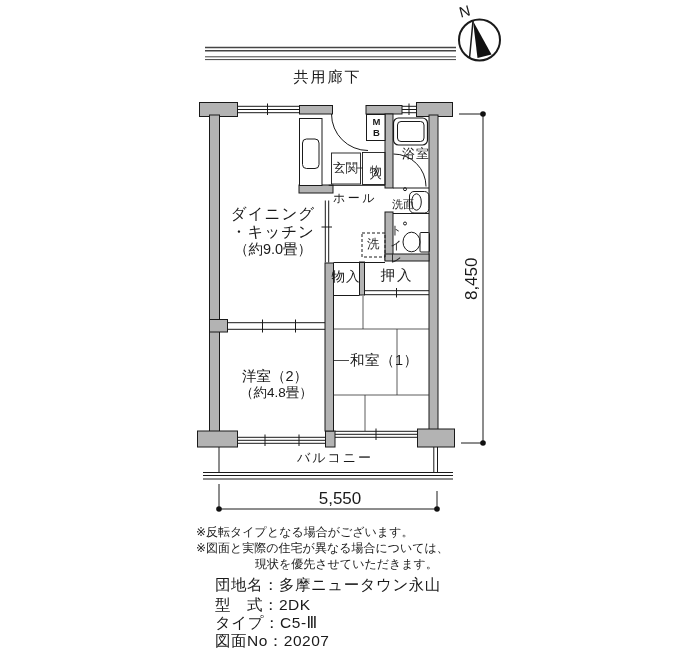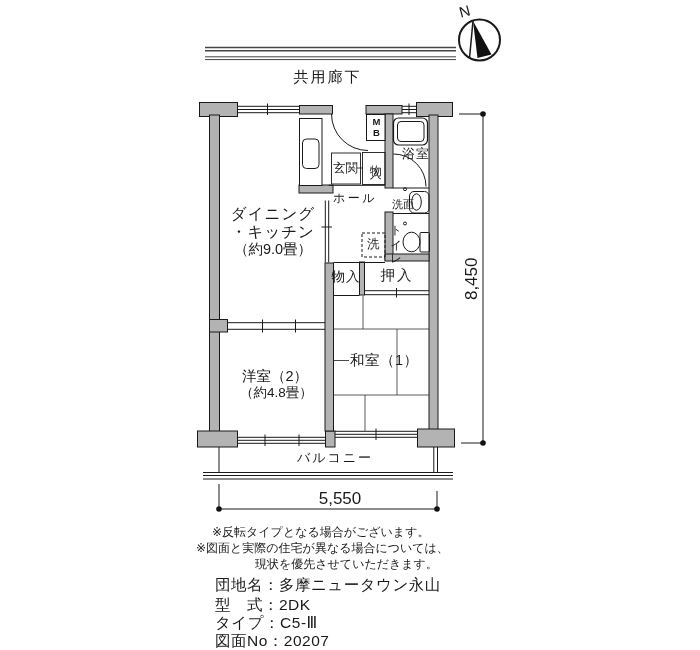--- a/index.html
+++ b/index.html
@@ -190,20 +190,20 @@
 <div class="lbl ctr" style="left:330px;top:269px;width:32px;font-size:13.5px;letter-spacing:1px;">物入</div>
 <div class="lbl ctr" style="left:377px;top:267px;width:40px;font-size:14.5px;letter-spacing:2px;">押入</div>
 <div class="lbl" style="left:350px;top:352px;font-size:14.5px;letter-spacing:0.5px;">和室（1）</div>
 <div class="lbl" style="left:242px;top:368px;font-size:14.5px;">洋室（2）</div>
 <div class="lbl" style="left:240px;top:385px;font-size:13.5px;">（約4.8畳）</div>
 <div class="lbl ctr" style="left:290px;top:451px;width:90px;font-size:13px;letter-spacing:2px;">バルコニー</div>
 
 <div class="lbl ctr" style="left:300px;top:489px;width:80px;font-size:17px;">5,550</div>
 <div class="lbl ctr rot90" style="left:432px;top:269px;width:80px;font-size:17px;">8,450</div>
 
-<div class="lbl" style="left:212px;top:526px;font-size:12px;">※反転タイプとなる場合がございます。</div>
+<div class="lbl" style="left:196px;top:526px;font-size:12px;">※反転タイプとなる場合がございます。</div>
 <div class="lbl" style="left:196px;top:542px;font-size:12px;">※図面と実際の住宅が異なる場合については、</div>
 <div class="lbl" style="left:215px;top:558px;font-size:12px;margin-left:40px;">現状を優先させていただきます。</div>
 
 <div class="lbl" style="left:215px;top:576px;font-size:15.5px;letter-spacing:0.5px;">団地名：多摩ニュータウン永山</div>
 <div class="lbl" style="left:215px;top:596px;font-size:15.5px;letter-spacing:0.5px;">型　式：2DK</div>
 <div class="lbl" style="left:215px;top:614px;font-size:15.5px;letter-spacing:0.5px;">タイプ：C5-Ⅲ</div>
 <div class="lbl" style="left:215px;top:632px;font-size:15.5px;letter-spacing:0.5px;text-align:center;">図面No：20207</div>
 
 </body></html>

